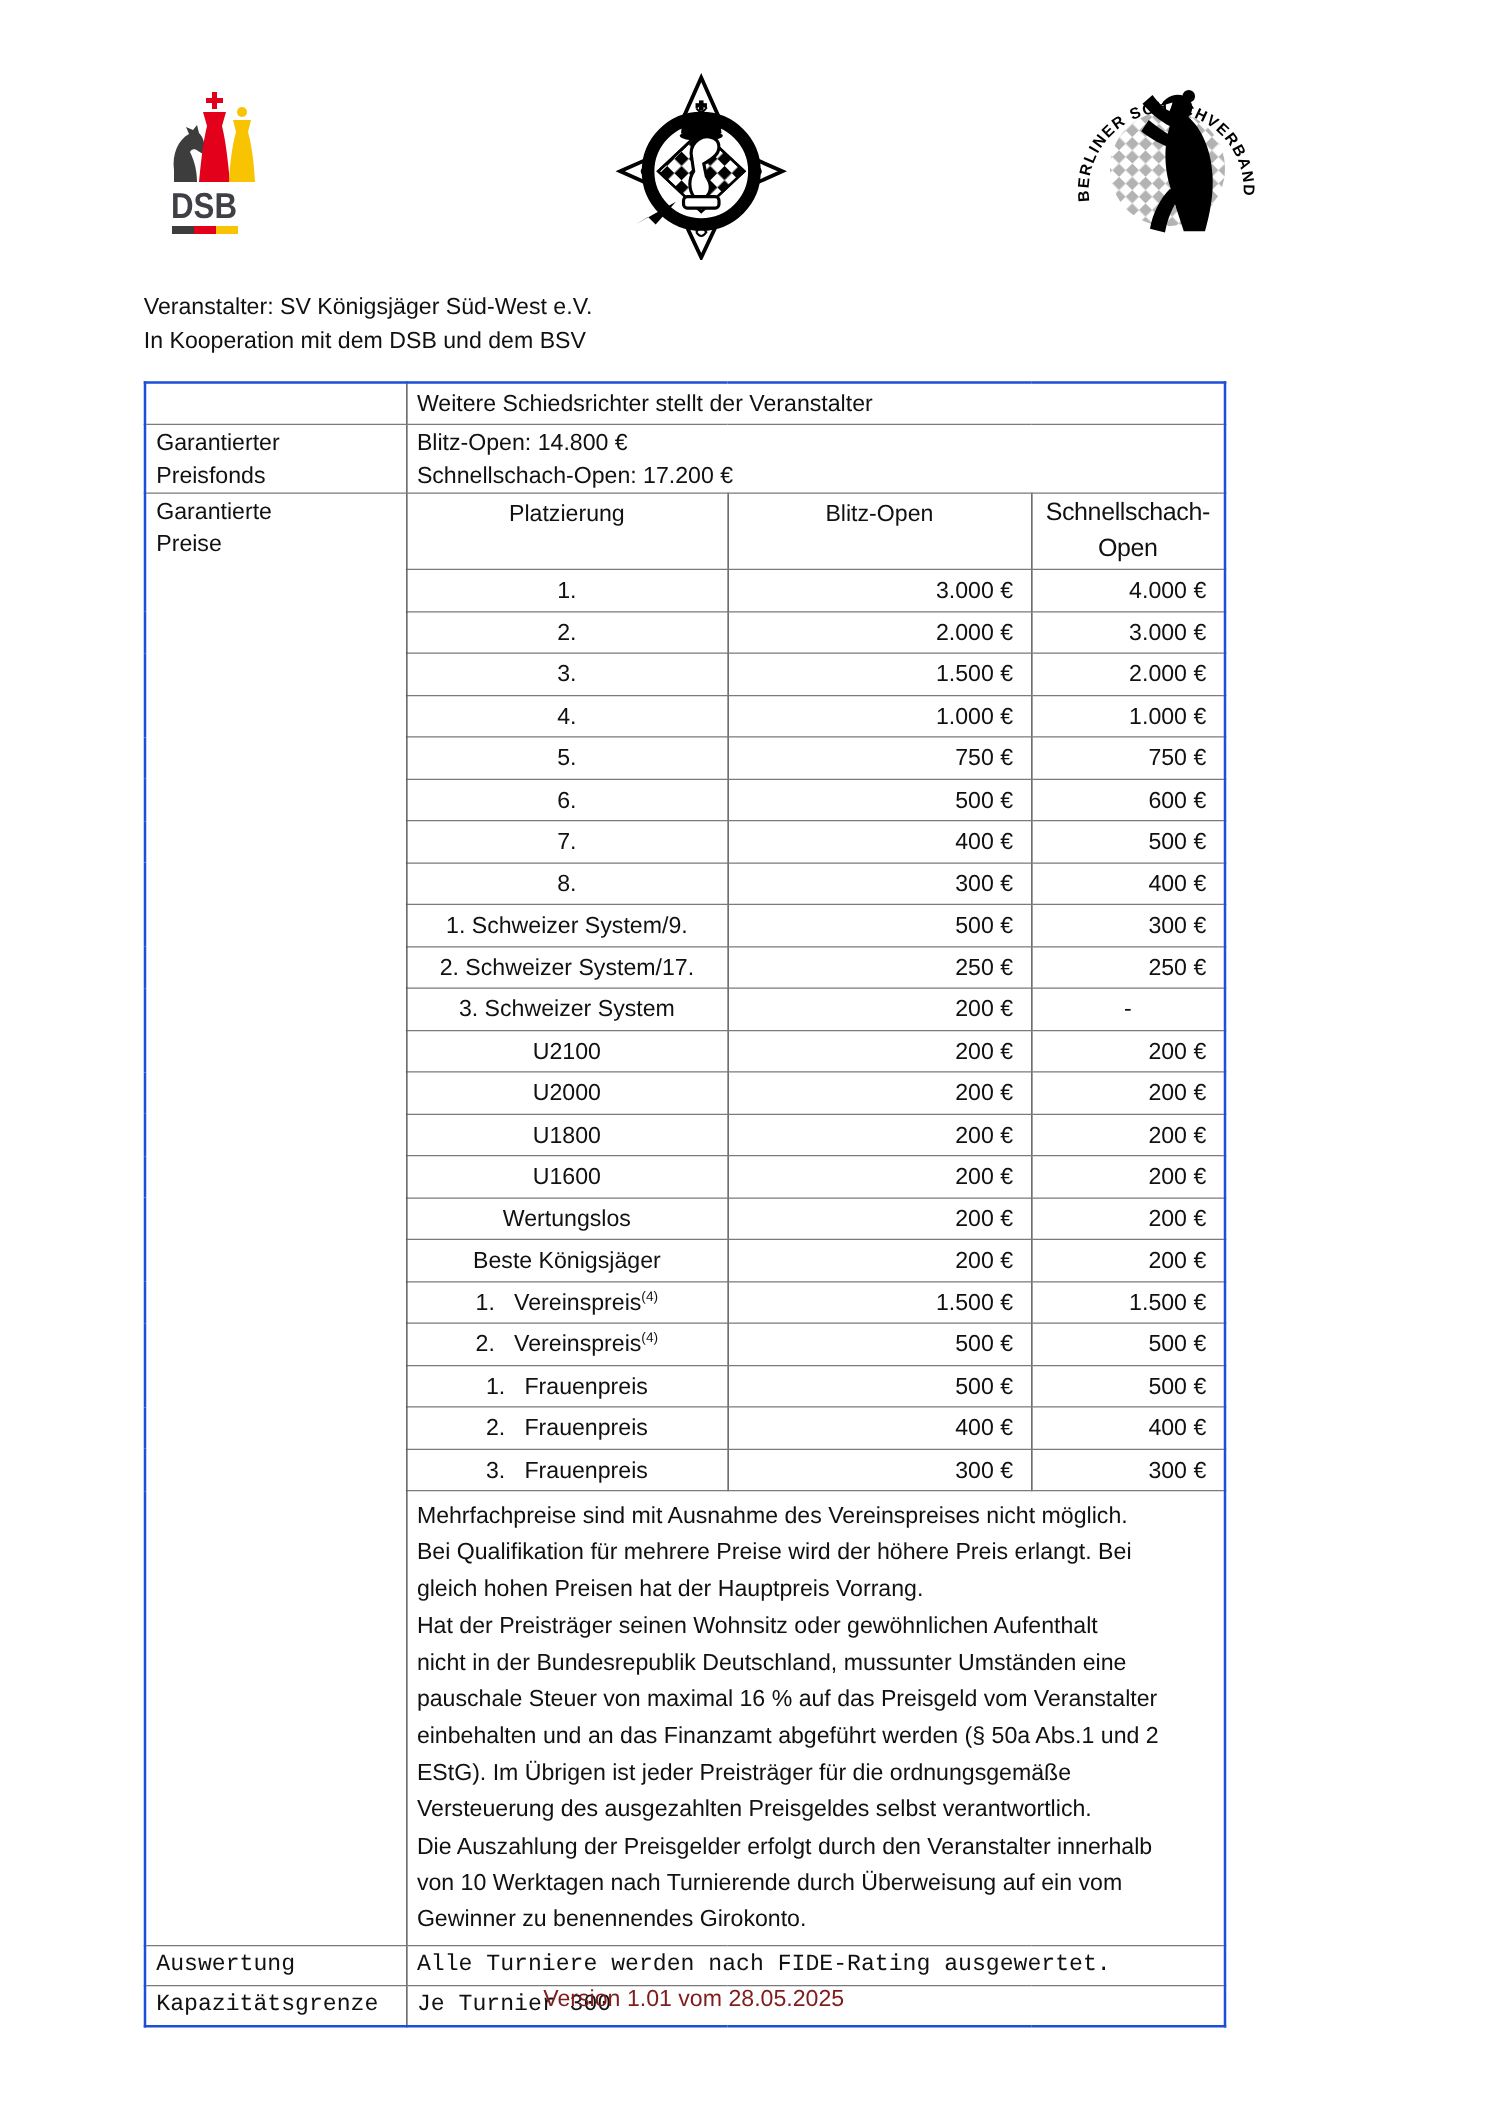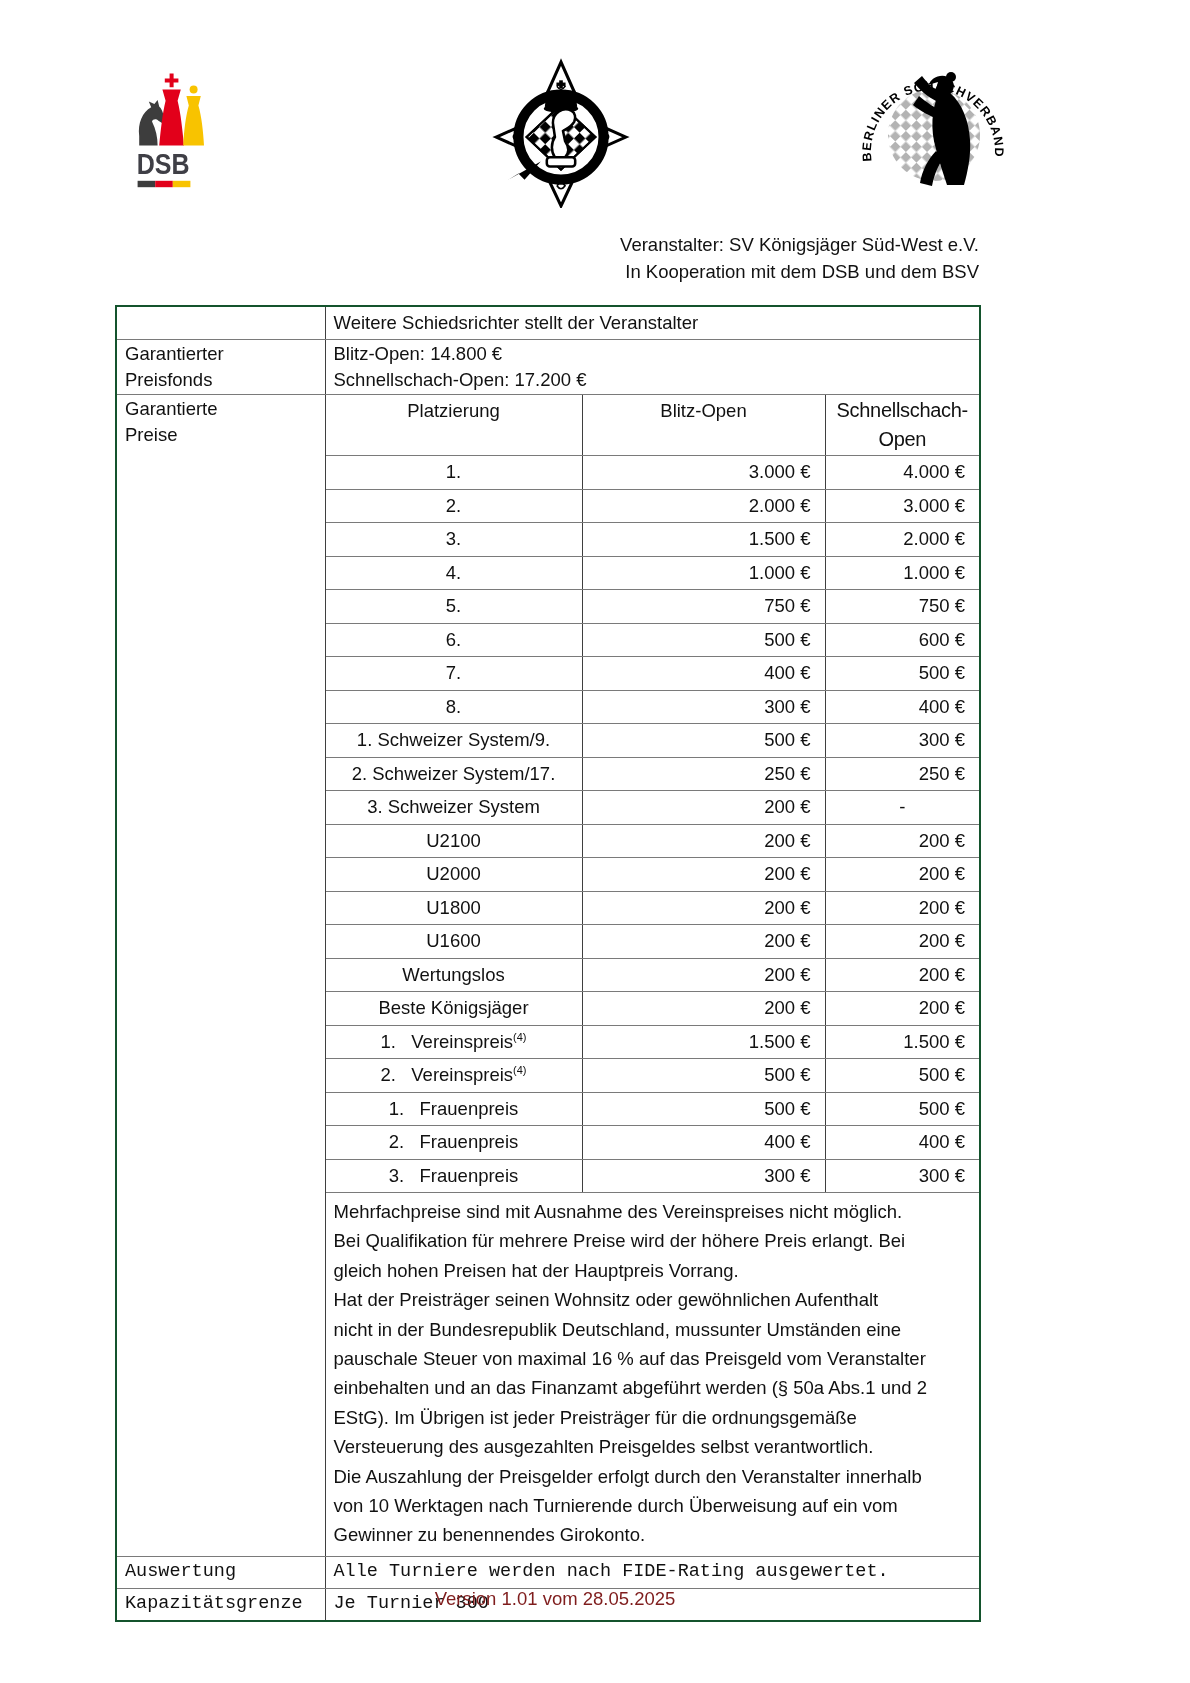--- a/index.html
+++ b/index.html
@@ -8,35 +8,35 @@
     font-family:"Liberation Sans",sans-serif;color:#1a1a1a;overflow:hidden;
   }
   
   .logo{position:absolute;}
   .logo-dsb{left:136px;top:70px;width:72px;height:124px;}
   .logo-club{left:486px;top:56px;width:150px;height:152px;}
   .logo-bsv{left:852px;top:44px;width:160px;height:162px;}
   .logo svg{width:100%;height:100%;display:block;}
   
   .org-block{
-    position:absolute;left:115px;top:231px;width:864px;text-align:right;
+    position:absolute;left:115px;top:231px;width:864px;text-align:left;
     font-size:18.5px;line-height:27px;color:#111;
   }
   
   .doc-table-wrap{position:absolute;left:115px;top:305px;width:866px;}
   table.doc{
     border-collapse:collapse;width:864px;table-layout:fixed;
     font-size:18.5px;color:#111;
   }
   table.doc td,table.doc th{
     border-left:1px solid #3f3f3f;border-right:1px solid #3f3f3f;
     border-top:1px solid #7a7a7a;border-bottom:1px solid #7a7a7a;
     padding:1px 8px;vertical-align:top;font-weight:normal;overflow:hidden;
   }
-  table.doc{border:2px solid #14532d;padding-left:24px;}
+  table.doc{border:2px solid #1d4ed8;padding-left:24px;}
   col.c-label{width:209px;}
   col.c-platz{width:257px;}
   col.c-blitz{width:243px;}
   col.c-schnell{width:155px;}
   .cell-label{font-weight:bold;line-height:26px;padding-top:4px;}
   .row-a td{height:30px;line-height:29px;}
   .row-b td{height:52px;line-height:26px;padding-top:3px;margin-left:30px;}
   th.sub-head{height:29px;line-height:29px;text-align:center;padding:1px 2px;}
   th.sub-head.schnell{font-size:20px;letter-spacing:-0.3px;}
   .prize-row td{height:30.5px;line-height:30.5px;padding-top:0;padding-bottom:0;}

